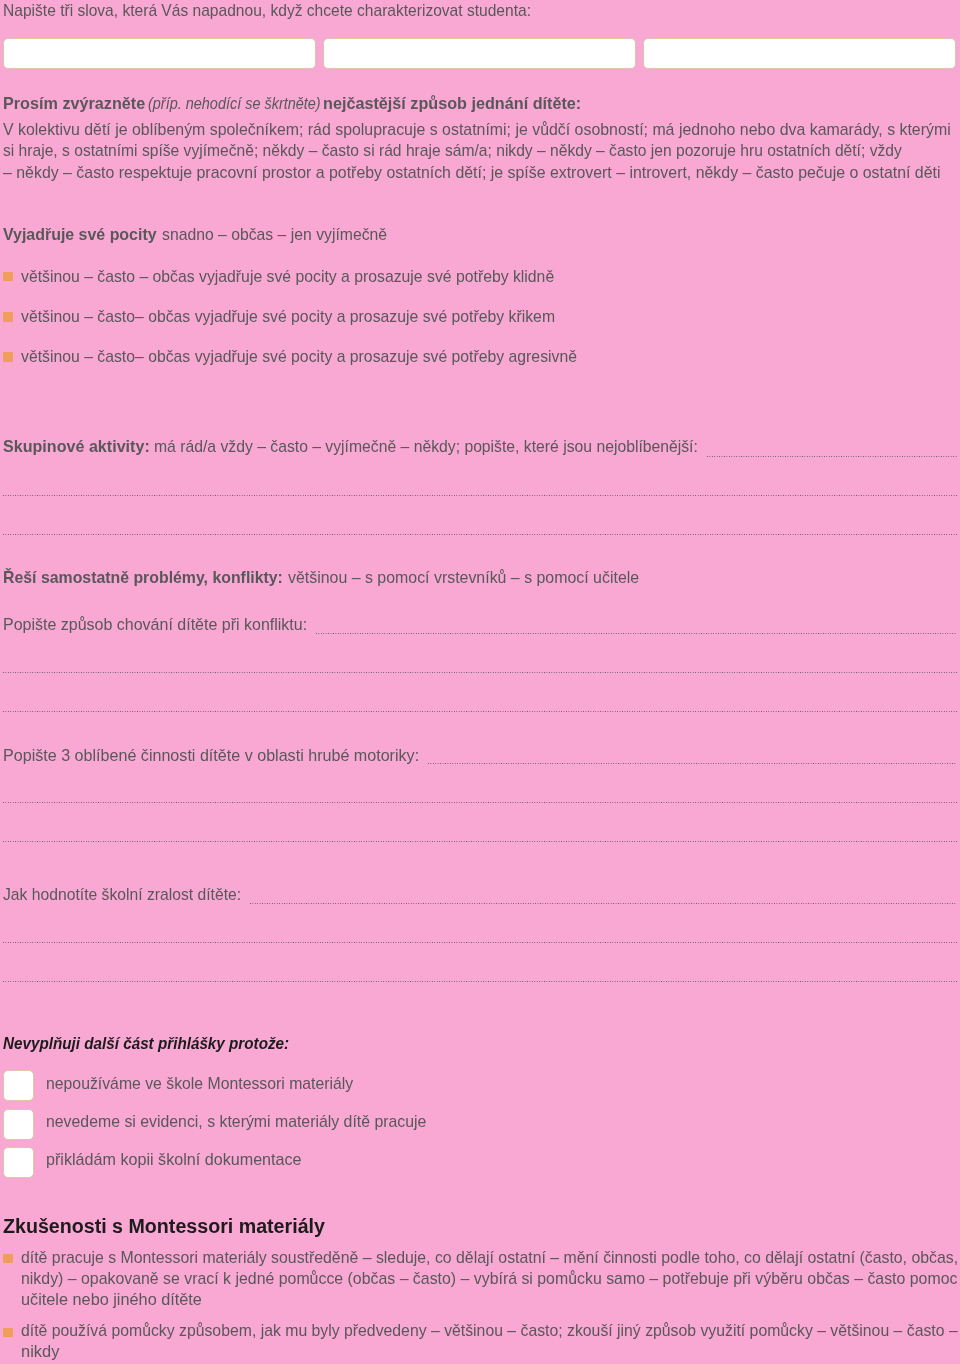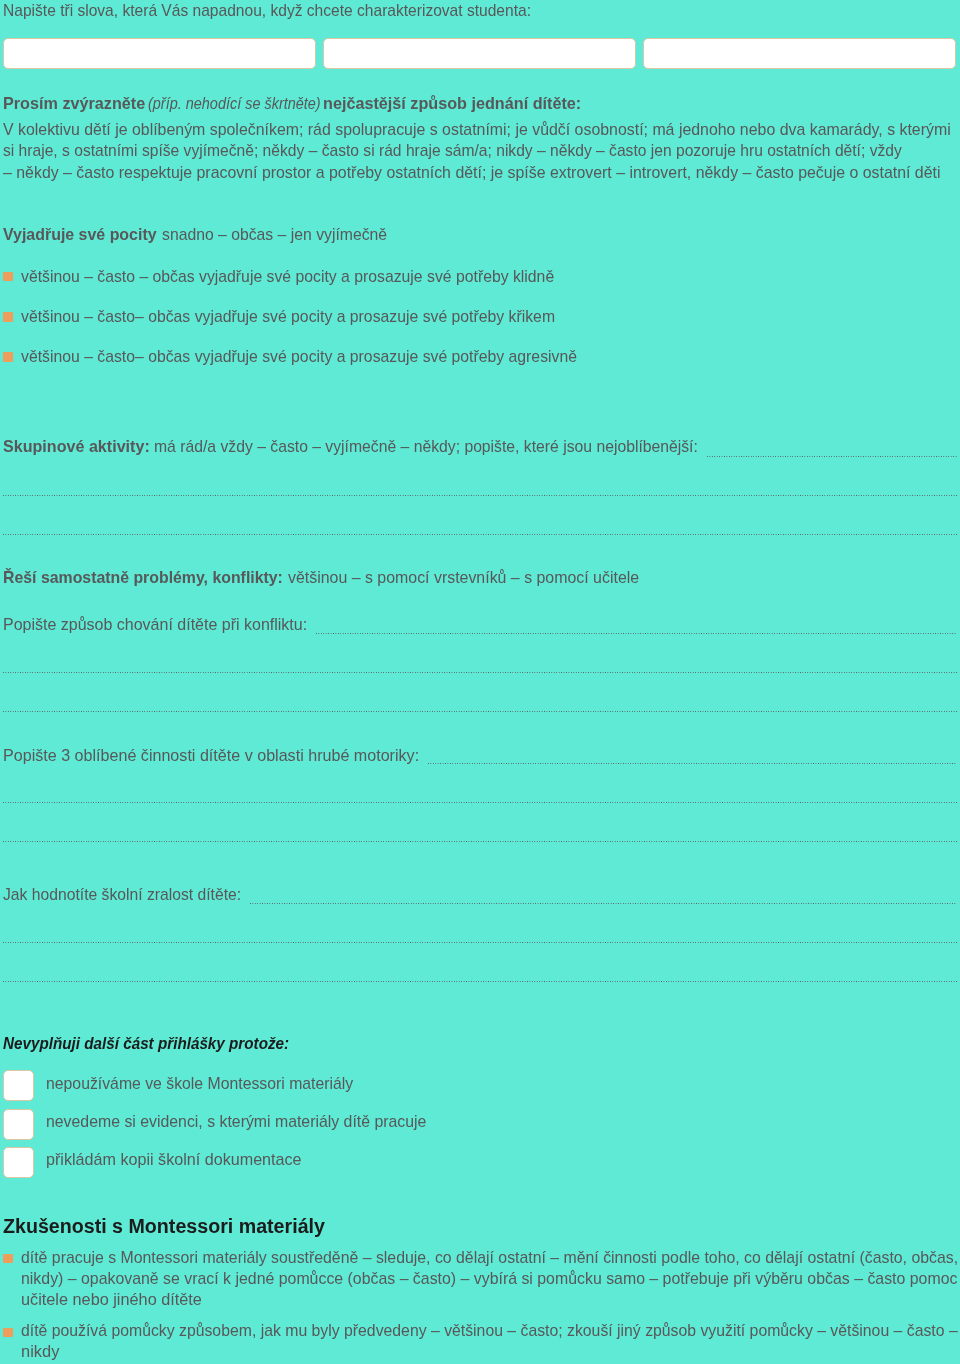--- a/index.html
+++ b/index.html
@@ -4,21 +4,21 @@
 <title>Prihlaska do skoly - dotaznik o diteti</title>
 <style>
   html,body{margin:0;padding:0;background:#fff;}
   body{
     width:960px;height:1364px;
     font-family:"Liberation Sans",sans-serif;
     color:#58585a;
     overflow:hidden;
     -webkit-font-smoothing:antialiased;
   }
-  .page{position:relative;width:960px;height:1364px;background:#5eead4;overflow:hidden;}
+  .page{position:relative;width:960px;height:1364px;background:#f9a8d4;overflow:hidden;}
   .ln{position:absolute;white-space:nowrap;font-size:17px;color:#58585a;
       transform:scaleX(0.930);transform-origin:0 50%;}
   .b{font-weight:bold;color:#1c1c1c;}
   .seg{position:absolute;white-space:nowrap;font-size:17px;color:#58585a;transform-origin:0 50%;}
   .it{font-style:italic;}
   .field{position:absolute;box-sizing:border-box;border:1px solid #ddc6a2;border-radius:5px;
          height:31px;background:#fff;padding:0 8px;font-family:inherit;font-size:17px;
          color:#58585a;outline:none;}
   .bullet{position:absolute;width:10.4px;height:9.6px;background:#ee9d5a;border-radius:1px;}
   .cb{position:absolute;box-sizing:border-box;width:31px;height:31px;border:1px solid #ddc6a2;

